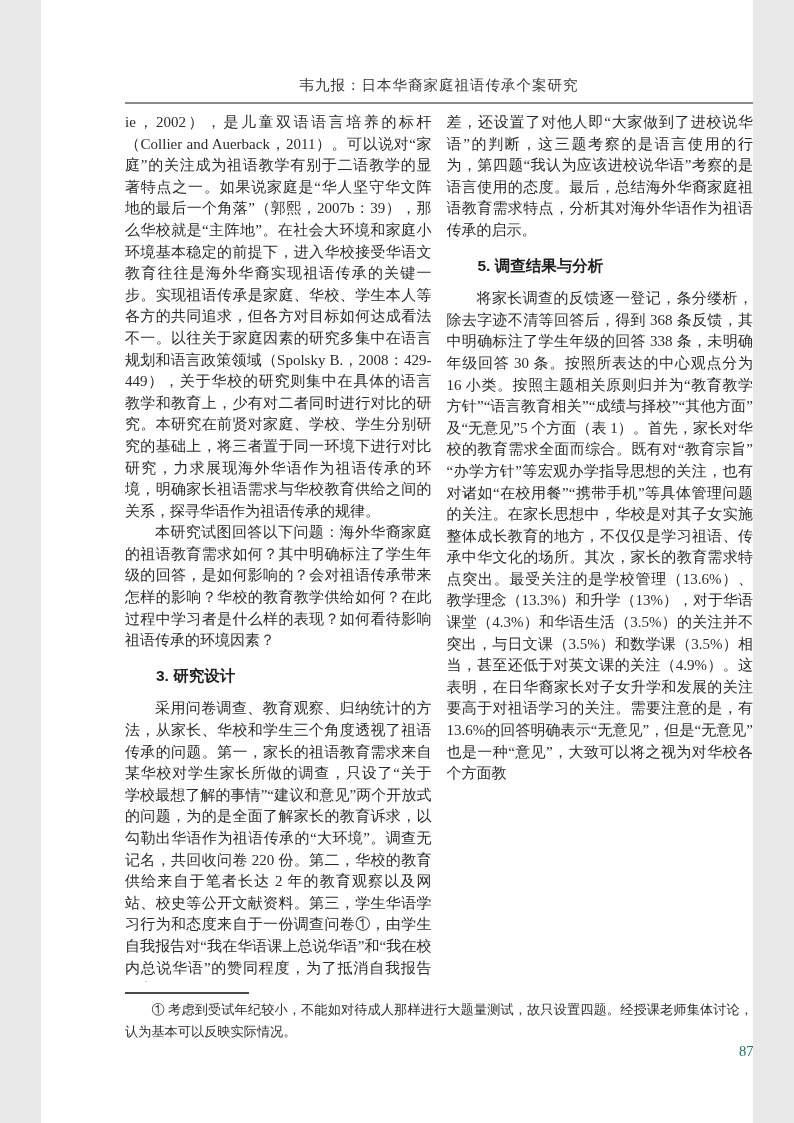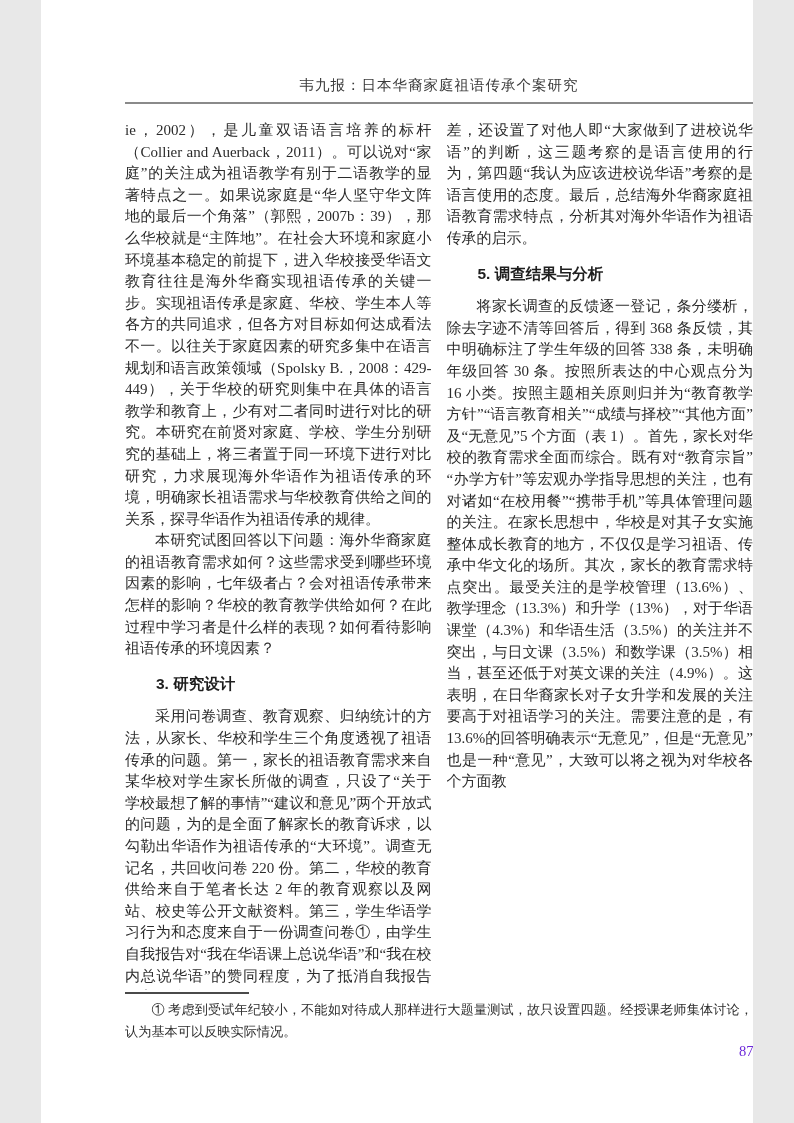--- a/index.html
+++ b/index.html
@@ -28,21 +28,20 @@
     height: 2px;
     background: #8a8a8a;
   }
   
   .columns {
     position: absolute;
     top: 112px; left: 84px;
     width: 628px; height: 870px;
     display: flex;
     gap: 15px;
-    margin-top: 8px;
   }
   .col {
     width: 306.5px;
     height: 100%;
     overflow: hidden;
     text-align: justify;
     text-justify: inter-ideograph;
     font-size: 15px;
     line-height: 21.6px;
     color: #2b2b2b;
@@ -72,21 +71,21 @@
     line-height: 22px;
     text-align: justify;
     text-indent: 2em;
     color: #2e2e2e;
   }
   
   .page-number {
     position: absolute;
     top: 1043px; left: 698px;
     font-size: 14.5px;
-    color: #6d28d9;
+    color: #0f766e;
   }
   
   .scan-footer {
     position: absolute;
     top: 1083px; left: 25px; width: 760px;
     font-size: 15px;
     color: #a9a9a9;
     white-space: nowrap;
   }
   .scan-footer .url { margin-left: 26px; }
@@ -97,21 +96,21 @@
 <div class="page">
 
   <div class="running-title">韦九报：日本华裔家庭祖语传承个案研究</div>
 
   <div class="header-rule"></div>
 
   <div class="columns">
 
     <div class="col">
       <p class="continuation">ie，2002），是儿童双语语言培养的标杆（Collier and Auerback，2011）。可以说对“家庭”的关注成为祖语教学有别于二语教学的显著特点之一。如果说家庭是“华人坚守华文阵地的最后一个角落”（郭熙，2007b：39），那么华校就是“主阵地”。在社会大环境和家庭小环境基本稳定的前提下，进入华校接受华语文教育往往是海外华裔实现祖语传承的关键一步。实现祖语传承是家庭、华校、学生本人等各方的共同追求，但各方对目标如何达成看法不一。以往关于家庭因素的研究多集中在语言规划和语言政策领域（Spolsky B.，2008：429-449），关于华校的研究则集中在具体的语言教学和教育上，少有对二者同时进行对比的研究。本研究在前贤对家庭、学校、学生分别研究的基础上，将三者置于同一环境下进行对比研究，力求展现海外华语作为祖语传承的环境，明确家长祖语需求与华校教育供给之间的关系，探寻华语作为祖语传承的规律。</p>
-      <p>本研究试图回答以下问题：海外华裔家庭的祖语教育需求如何？这些需求受到哪些环境因素的影响，七年级者占？会对祖语传承带来怎样的影响？华校的教育教学供给如何？在此过程中学习者是什么样的表现？如何看待影响祖语传承的环境因素？</p>
+      <p>本研究试图回答以下问题：海外华裔家庭的祖语教育需求如何？其中明确标注了学生年级的回答，是如何影响的？会对祖语传承带来怎样的影响？华校的教育教学供给如何？在此过程中学习者是什么样的表现？如何看待影响祖语传承的环境因素？</p>
       <div class="sec-heading">3. 研究设计</div>
       <p>采用问卷调查、教育观察、归纳统计的方法，从家长、华校和学生三个角度透视了祖语传承的问题。第一，家长的祖语教育需求来自某华校对学生家长所做的调查，只设了“关于学校最想了解的事情”“建议和意见”两个开放式的问题，为的是全面了解家长的教育诉求，以勾勒出华语作为祖语传承的“大环境”。调查无记名，共回收问卷 220 份。第二，华校的教育供给来自于笔者长达 2 年的教育观察以及网站、校史等公开文献资料。第三，学生华语学习行为和态度来自于一份调查问卷①，由学生自我报告对“我在华语课上总说华语”和“我在校内总说华语”的赞同程度，为了抵消自我报告的主观偏</p>
     </div>
 
     <div class="col">
       <p class="continuation">差，还设置了对他人即“大家做到了进校说华语”的判断，这三题考察的是语言使用的行为，第四题“我认为应该进校说华语”考察的是语言使用的态度。最后，总结海外华裔家庭祖语教育需求特点，分析其对海外华语作为祖语传承的启示。</p>
       <div class="sec-heading">5. 调查结果与分析</div>
       <p>将家长调查的反馈逐一登记，条分缕析，除去字迹不清等回答后，得到 368 条反馈，其中明确标注了学生年级的回答 338 条，未明确年级回答 30 条。按照所表达的中心观点分为16 小类。按照主题相关原则归并为“教育教学方针”“语言教育相关”“成绩与择校”“其他方面”及“无意见”5 个方面（表 1）。首先，家长对华校的教育需求全面而综合。既有对“教育宗旨”“办学方针”等宏观办学指导思想的关注，也有对诸如“在校用餐”“携带手机”等具体管理问题的关注。在家长思想中，华校是对其子女实施整体成长教育的地方，不仅仅是学习祖语、传承中华文化的场所。其次，家长的教育需求特点突出。最受关注的是学校管理（13.6%）、教学理念（13.3%）和升学（13%），对于华语课堂（4.3%）和华语生活（3.5%）的关注并不突出，与日文课（3.5%）和数学课（3.5%）相当，甚至还低于对英文课的关注（4.9%）。这表明，在日华裔家长对子女升学和发展的关注要高于对祖语学习的关注。需要注意的是，有 13.6%的回答明确表示“无意见”，但是“无意见”也是一种“意见”，大致可以将之视为对华校各个方面教</p>
     </div>
 

